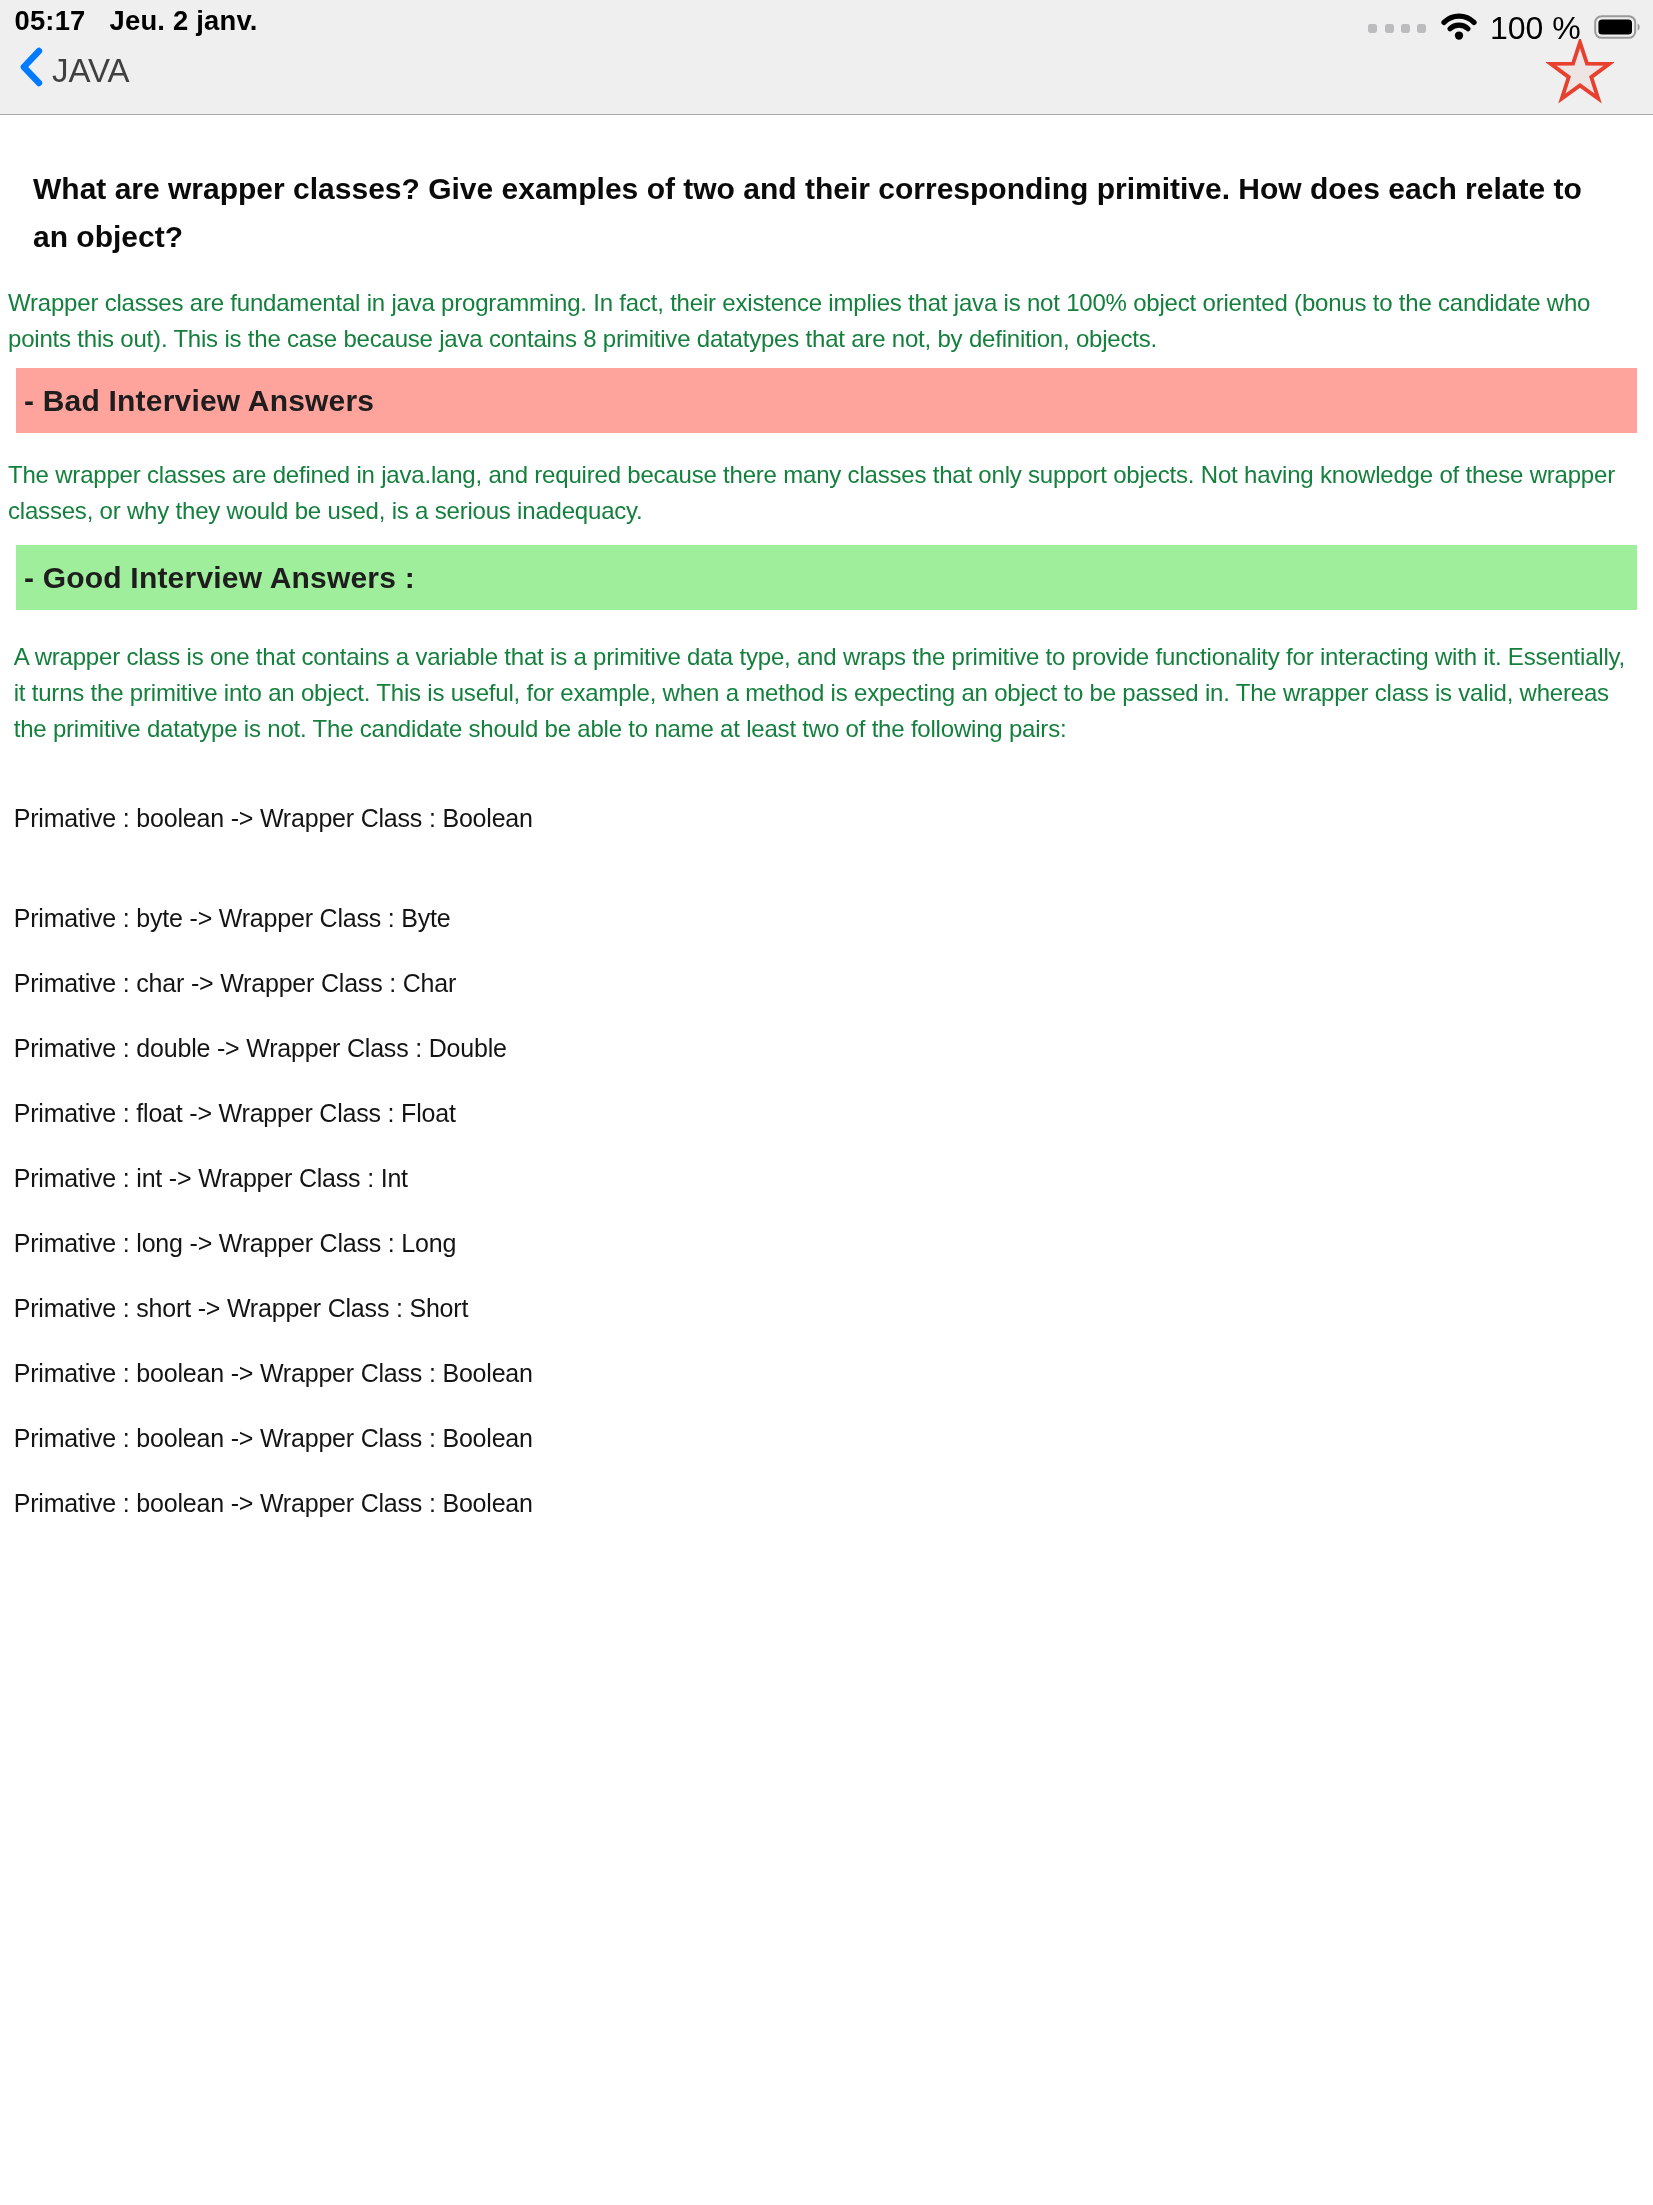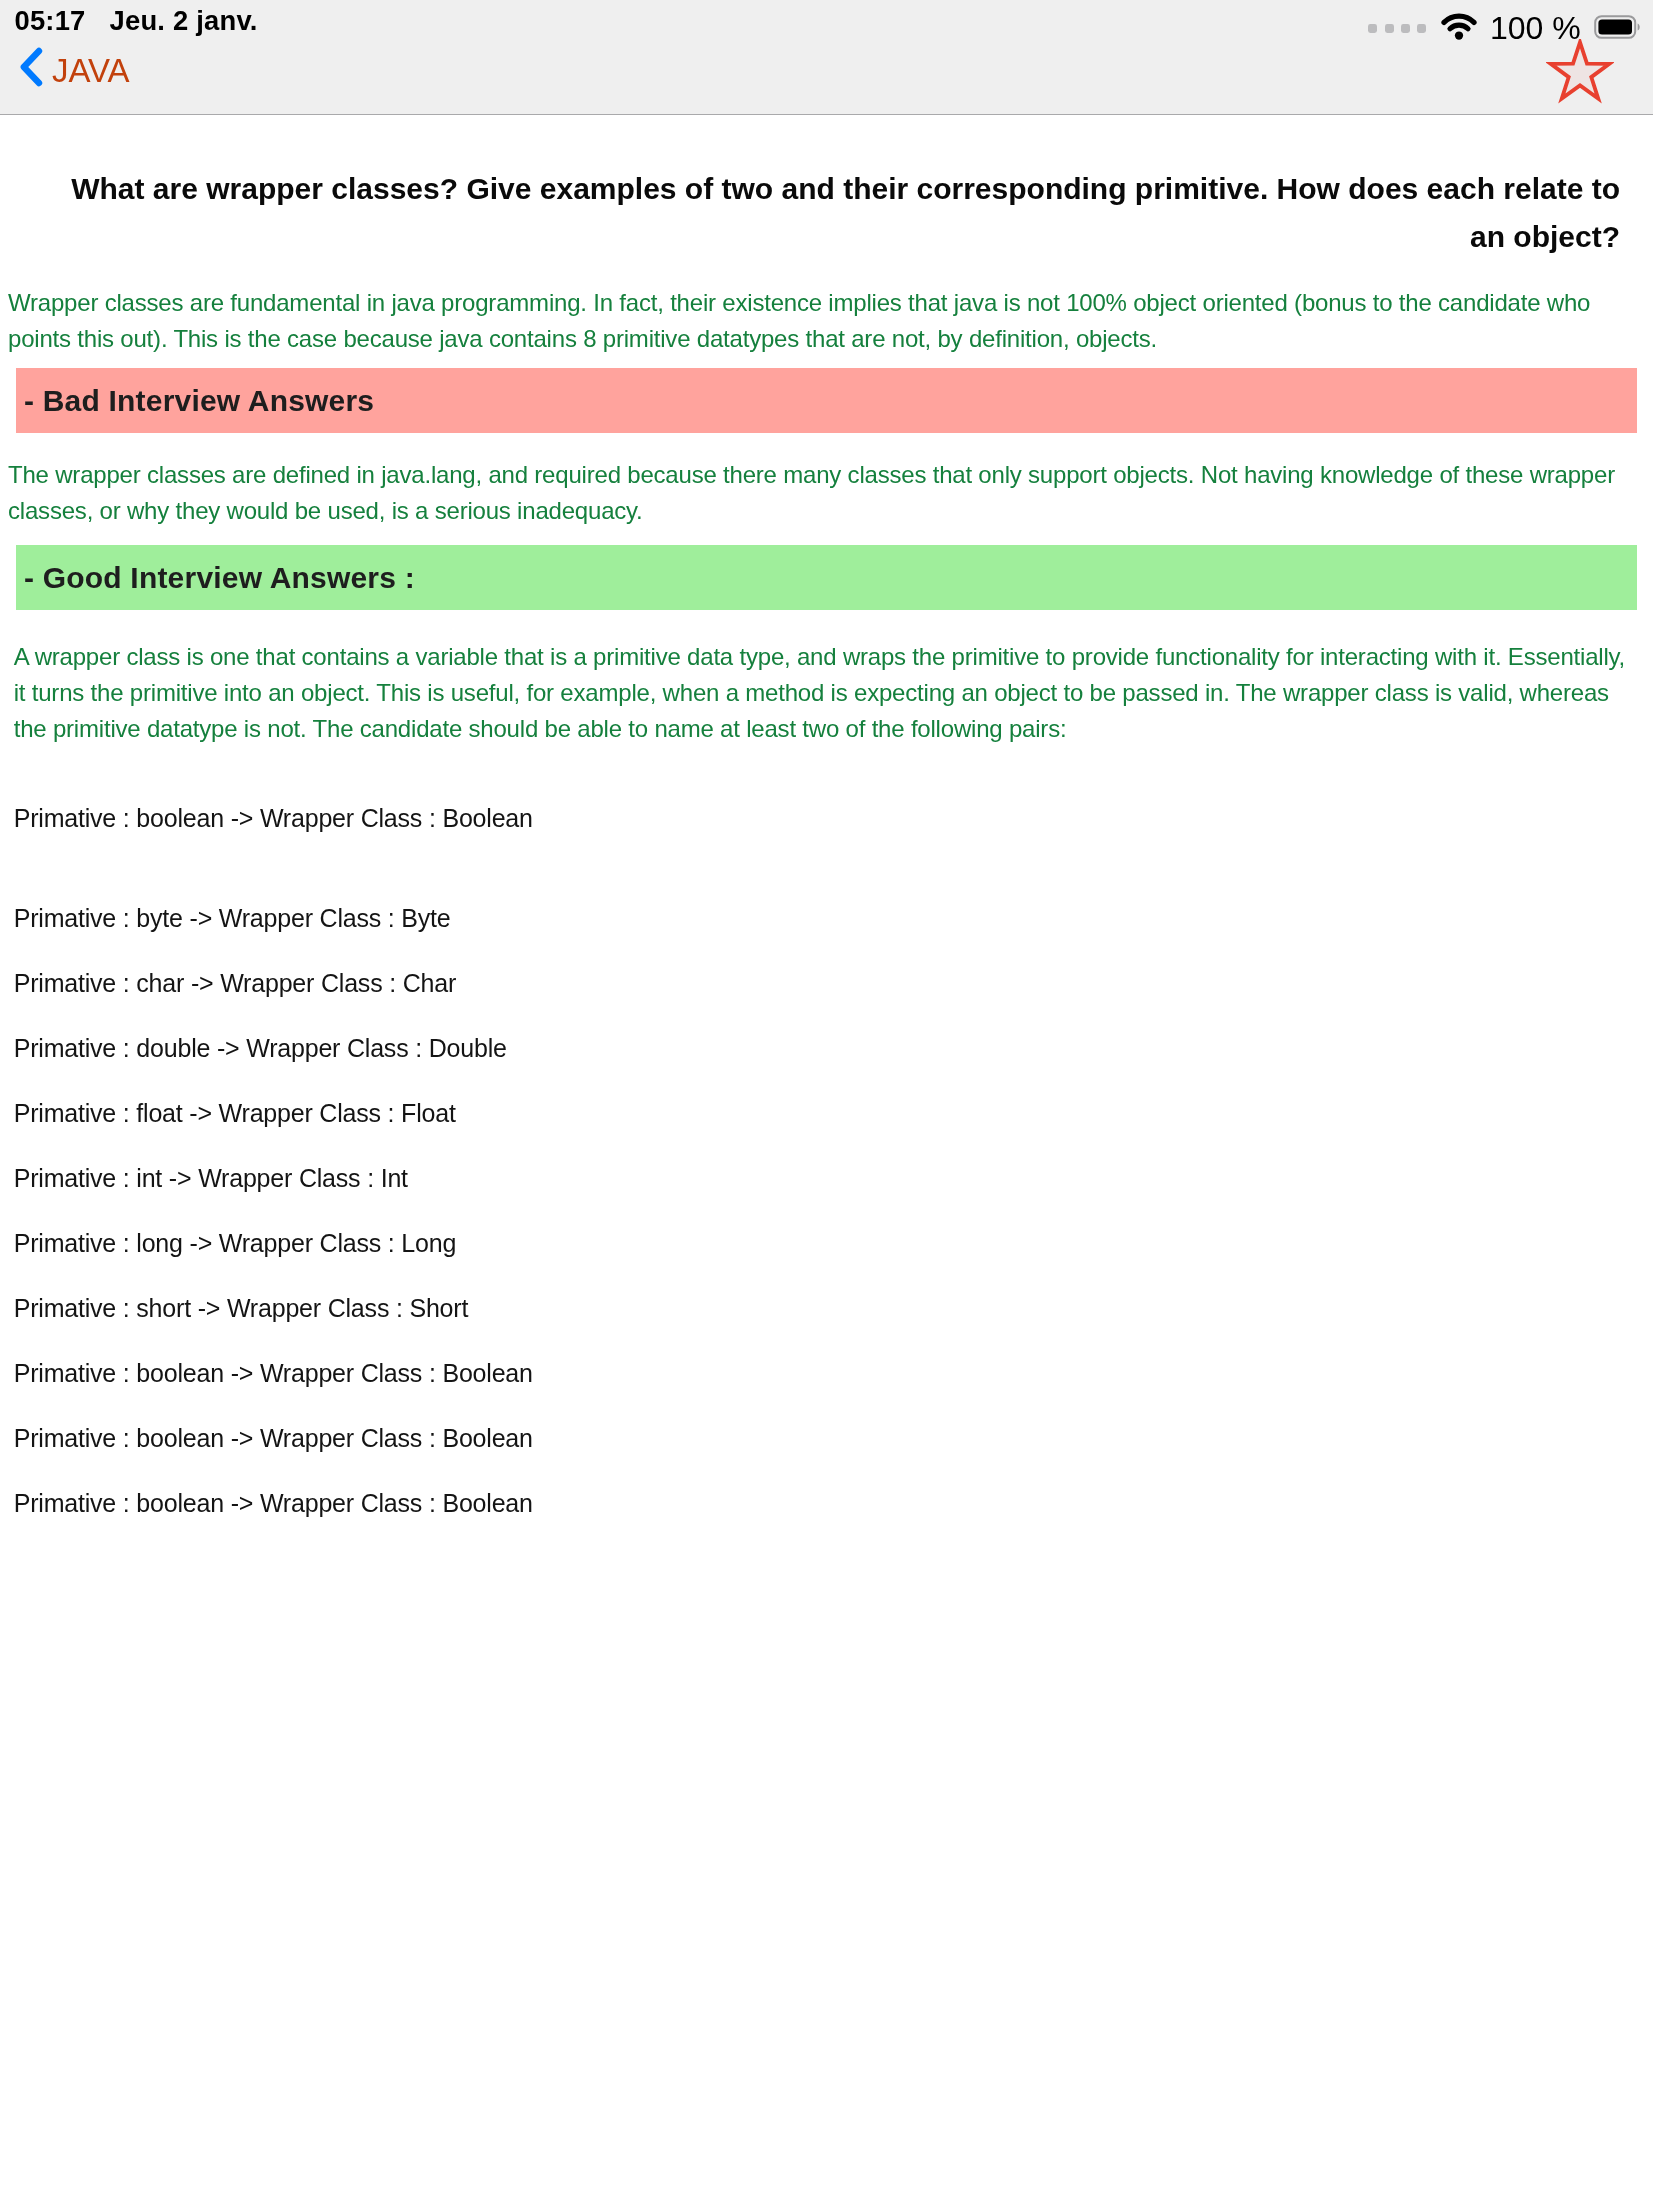--- a/index.html
+++ b/index.html
@@ -45,39 +45,39 @@
   .sig-dot { width: 9px; height: 9px; border-radius: 2.4px; background: #bcbcbe; }
   .batt-label { font-size: 32px; font-weight: 400; color: #000; }
 
   .nav-back {
     position: absolute;
     left: 18px;
     top: 47px;
     display: flex;
     align-items: center;
     gap: 8px;
-    color: #c2410c;
+    color: #404040;
     font-size: 33px;
     font-weight: 400;
     cursor: pointer;
   }
   .star-btn {
     position: absolute;
     right: 39px;
     top: 39px;
     width: 68px;
     height: 66px;
     cursor: pointer;
   }
 
   
   .page-title {
     margin: 50px auto 0;
     max-width: 1587px;
-    text-align: right;
+    text-align: left;
     font-size: 30px;
     font-weight: 700;
     line-height: 48px;
     color: #0a0a0a;
   }
   .banner {
     margin: 0 16px;
     height: 65px;
     display: flex;
     align-items: center;

